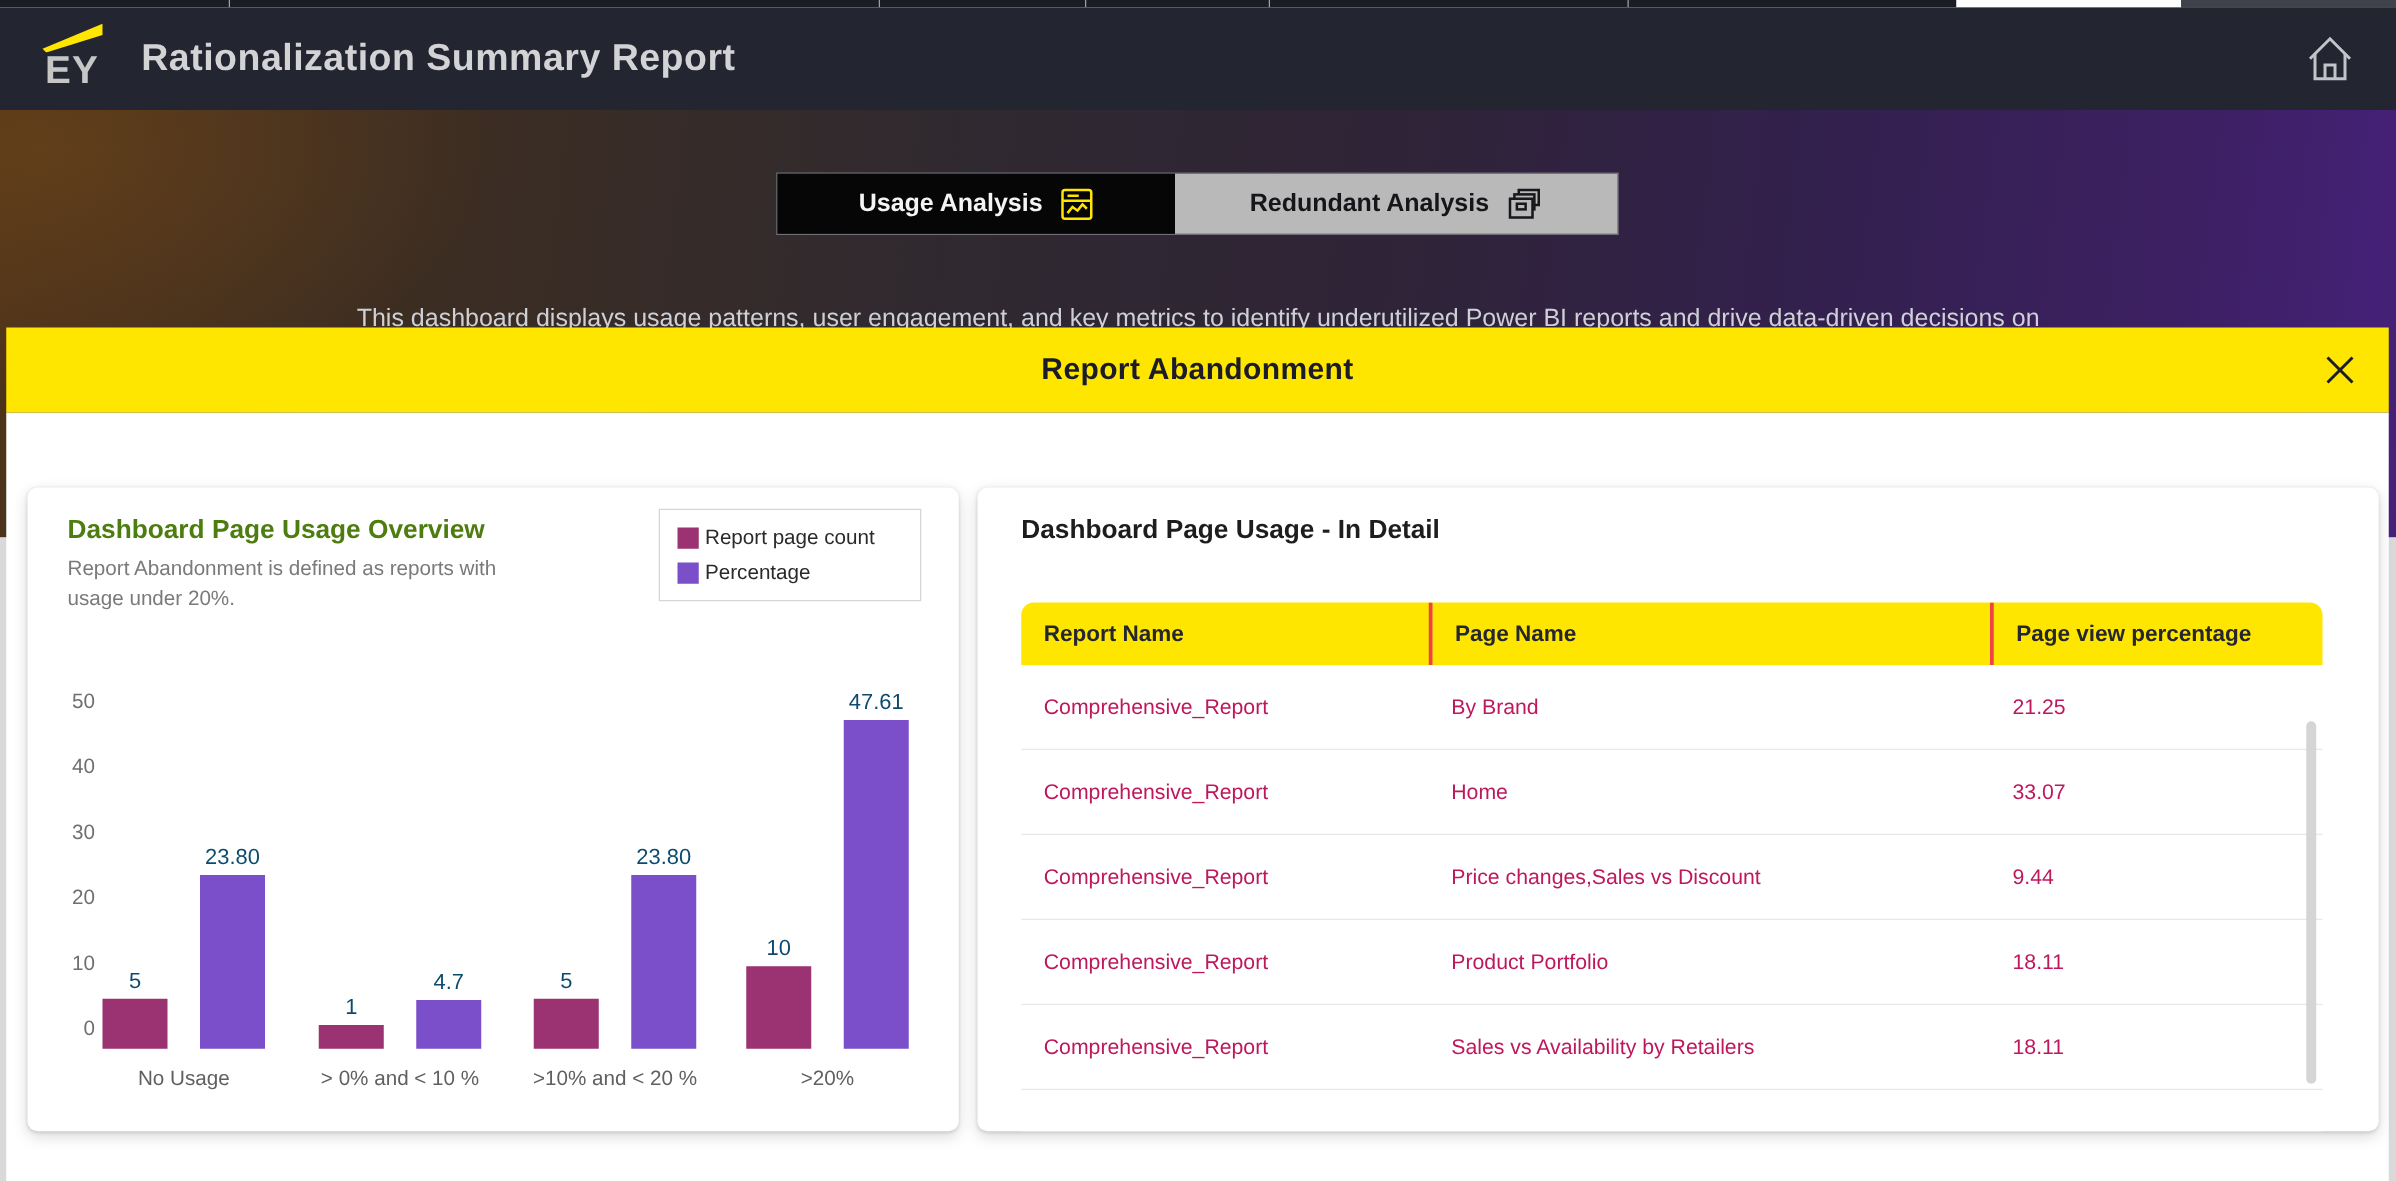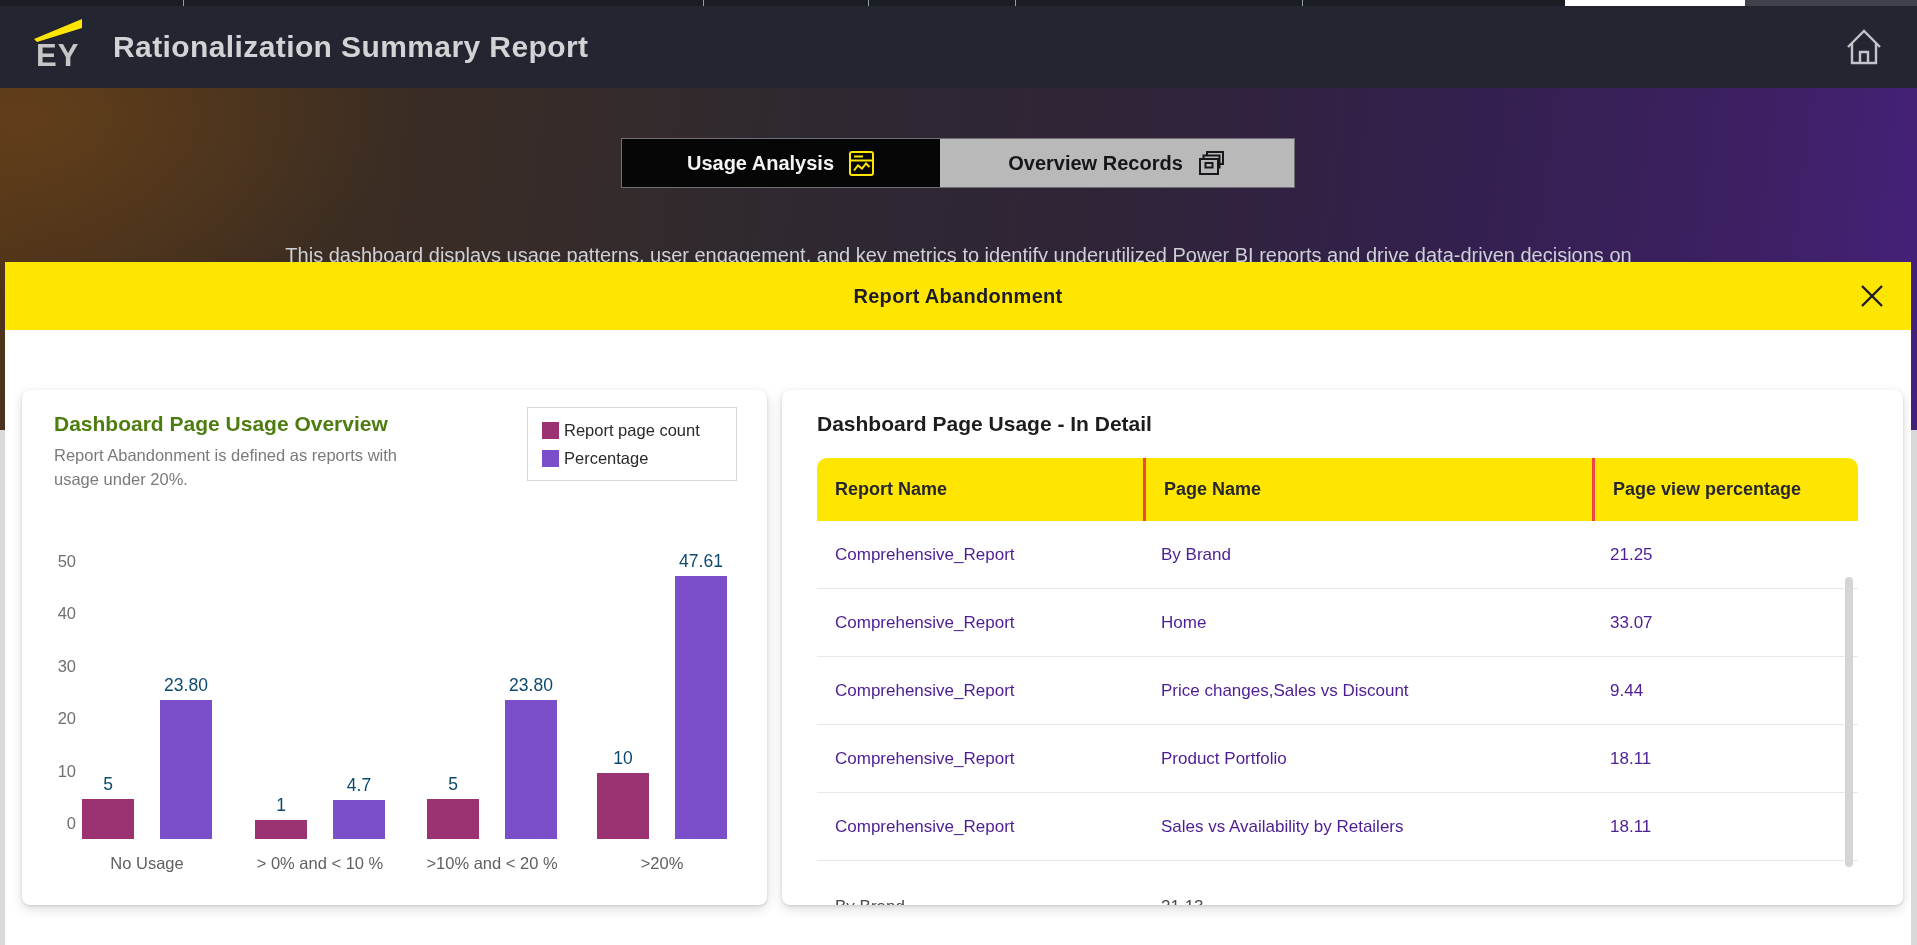--- a/index.html
+++ b/index.html
@@ -32,21 +32,21 @@
   
   .tab-group { position:absolute; left:621px; top:50px; height:50px; display:flex; border:1px solid #6f6f78; z-index:2; }
   .tab { height:100%; display:flex; align-items:center; justify-content:center; gap:14px; font-size:20px; font-weight:bold; cursor:pointer; }
   .tab.active { width:318px; background:#060606; color:#f4f4f4; }
   .tab.inactive { width:354px; background:#b9b9b9; color:#15151a; }
 
   .hero-desc { position:absolute; left:0; right:0; top:154px; text-align:center; font-size:20px; line-height:26px; color:#cfd0d6; z-index:2; }
 
   
   .banner { position:absolute; top:262px; left:5px; right:6px; height:68px; background:#FFE600; z-index:5; display:flex; align-items:center; justify-content:center; }
-  .banner-title { font-size:20px; font-weight:bold; color:#1c1c28; letter-spacing:0.3px; }
+  .banner-title { font-size:24px; font-weight:bold; color:#1c1c28; letter-spacing:0.3px; }
   .banner-close { position:absolute; right:22px; top:50%; transform:translateY(-50%); width:34px; height:34px; cursor:pointer; display:flex; align-items:center; justify-content:center; }
 
   
   .modal-body { position:absolute; top:330px; left:5px; right:6px; bottom:0; background:#ffffff; z-index:4; }
 
   .card { position:absolute; top:60px; background:#fff; border-radius:8px; overflow:hidden;
           box-shadow:0 1px 3px rgba(0,0,0,0.12), 0 4px 12px rgba(0,0,0,0.14); }
   .card.chart-card { left:17px; width:745px; height:515px; }
   .card.table-card { left:777px; width:1121px; height:515px; }
 
@@ -62,27 +62,27 @@
   .bar-group { position:absolute; bottom:66px; width:130px; display:flex; justify-content:space-between; align-items:flex-end; }
   .bar-wrap { display:flex; flex-direction:column; align-items:center; justify-content:flex-end; }
   .bar-val { font-size:17.5px; color:#0c4a6e; margin-bottom:4px; white-space:nowrap; }
   .bar { width:52px; }
   .cat-label { position:absolute; bottom:-34px; left:50%; transform:translateX(-50%); white-space:nowrap;
                font-size:16.5px; color:#606060; }
 
   
   .tc-title { position:absolute; left:35px; top:22px; font-size:21px; font-weight:bold; color:#1d1d1d; }
   .t-wrap { position:absolute; left:35px; top:68px; width:1041px; }
-  .t-header { display:grid; grid-template-columns:326px 449px 266px; height:63px; background:#FFE600;
-              border-radius:10px 10px 0 0; overflow:hidden; }
+  .t-header { display:grid; grid-template-columns:326px 449px 266px; height:50px; background:#FFE600;
+              border-radius:10px 10px 0 0; overflow:hidden;margin-top:24px; }
   .t-hcell { display:flex; align-items:center; padding-left:18px; font-size:18px; font-weight:bold; color:#26262e; }
   .t-hcell + .t-hcell { border-left:3px solid #ef4444; }
   .t-row { display:grid; grid-template-columns:326px 449px 266px; height:68px; align-items:center;
            border-bottom:1px solid #e8e8e8; background:#fff; cursor:pointer; }
-  .t-cell { padding-left:18px; font-size:17px; color:#4c1d95; }
+  .t-cell { padding-left:18px; font-size:17px; color:#be185d; }
   .t-row.partial { height:80px; align-items:start; border-bottom:none; cursor:default; }
   .t-row.partial .t-cell { padding-top:36px; color:#4a4a4a; }
   .scroll-thumb { position:absolute; left:1063px; top:187px; width:8px; height:290px; background:#d5d5d5; border-radius:4px; cursor:pointer; }
 </style>
 </head>
 <body>
 
 <div class="app">
 
   <div class="top-strip">
@@ -117,21 +117,21 @@
       <div class="tab active">
         <span>Usage Analysis</span>
         <svg width="27" height="27" viewBox="0 0 27 27" fill="none" stroke="#FFE600" stroke-width="2">
           <rect x="2" y="2" width="23" height="23" rx="2"></rect>
           <line x1="6" y1="6.5" x2="15" y2="6.5"></line>
           <line x1="2" y1="10.5" x2="25" y2="10.5"></line>
           <polyline points="6,20.5 10,15.5 14,18.5 18,13.5 21.5,17"></polyline>
         </svg>
       </div>
       <div class="tab inactive">
-        <span>Overview Records</span>
+        <span>Redundant Analysis</span>
         <svg width="29" height="27" viewBox="0 0 29 27" fill="none" stroke="#17171c" stroke-width="2">
           <rect x="10" y="2" width="16" height="12"></rect>
           <rect x="6.5" y="5.5" width="16" height="12" fill="#b9b9b9"></rect>
           <rect x="3" y="9" width="18" height="15" fill="#b9b9b9"></rect>
           <rect x="8.5" y="13" width="7" height="4.5"></rect>
         </svg>
       </div>
     </div>
     <div class="hero-desc">This dashboard displays usage patterns, user engagement, and key metrics to identify underutilized Power BI reports and drive data-driven decisions on</div>
   </div>

